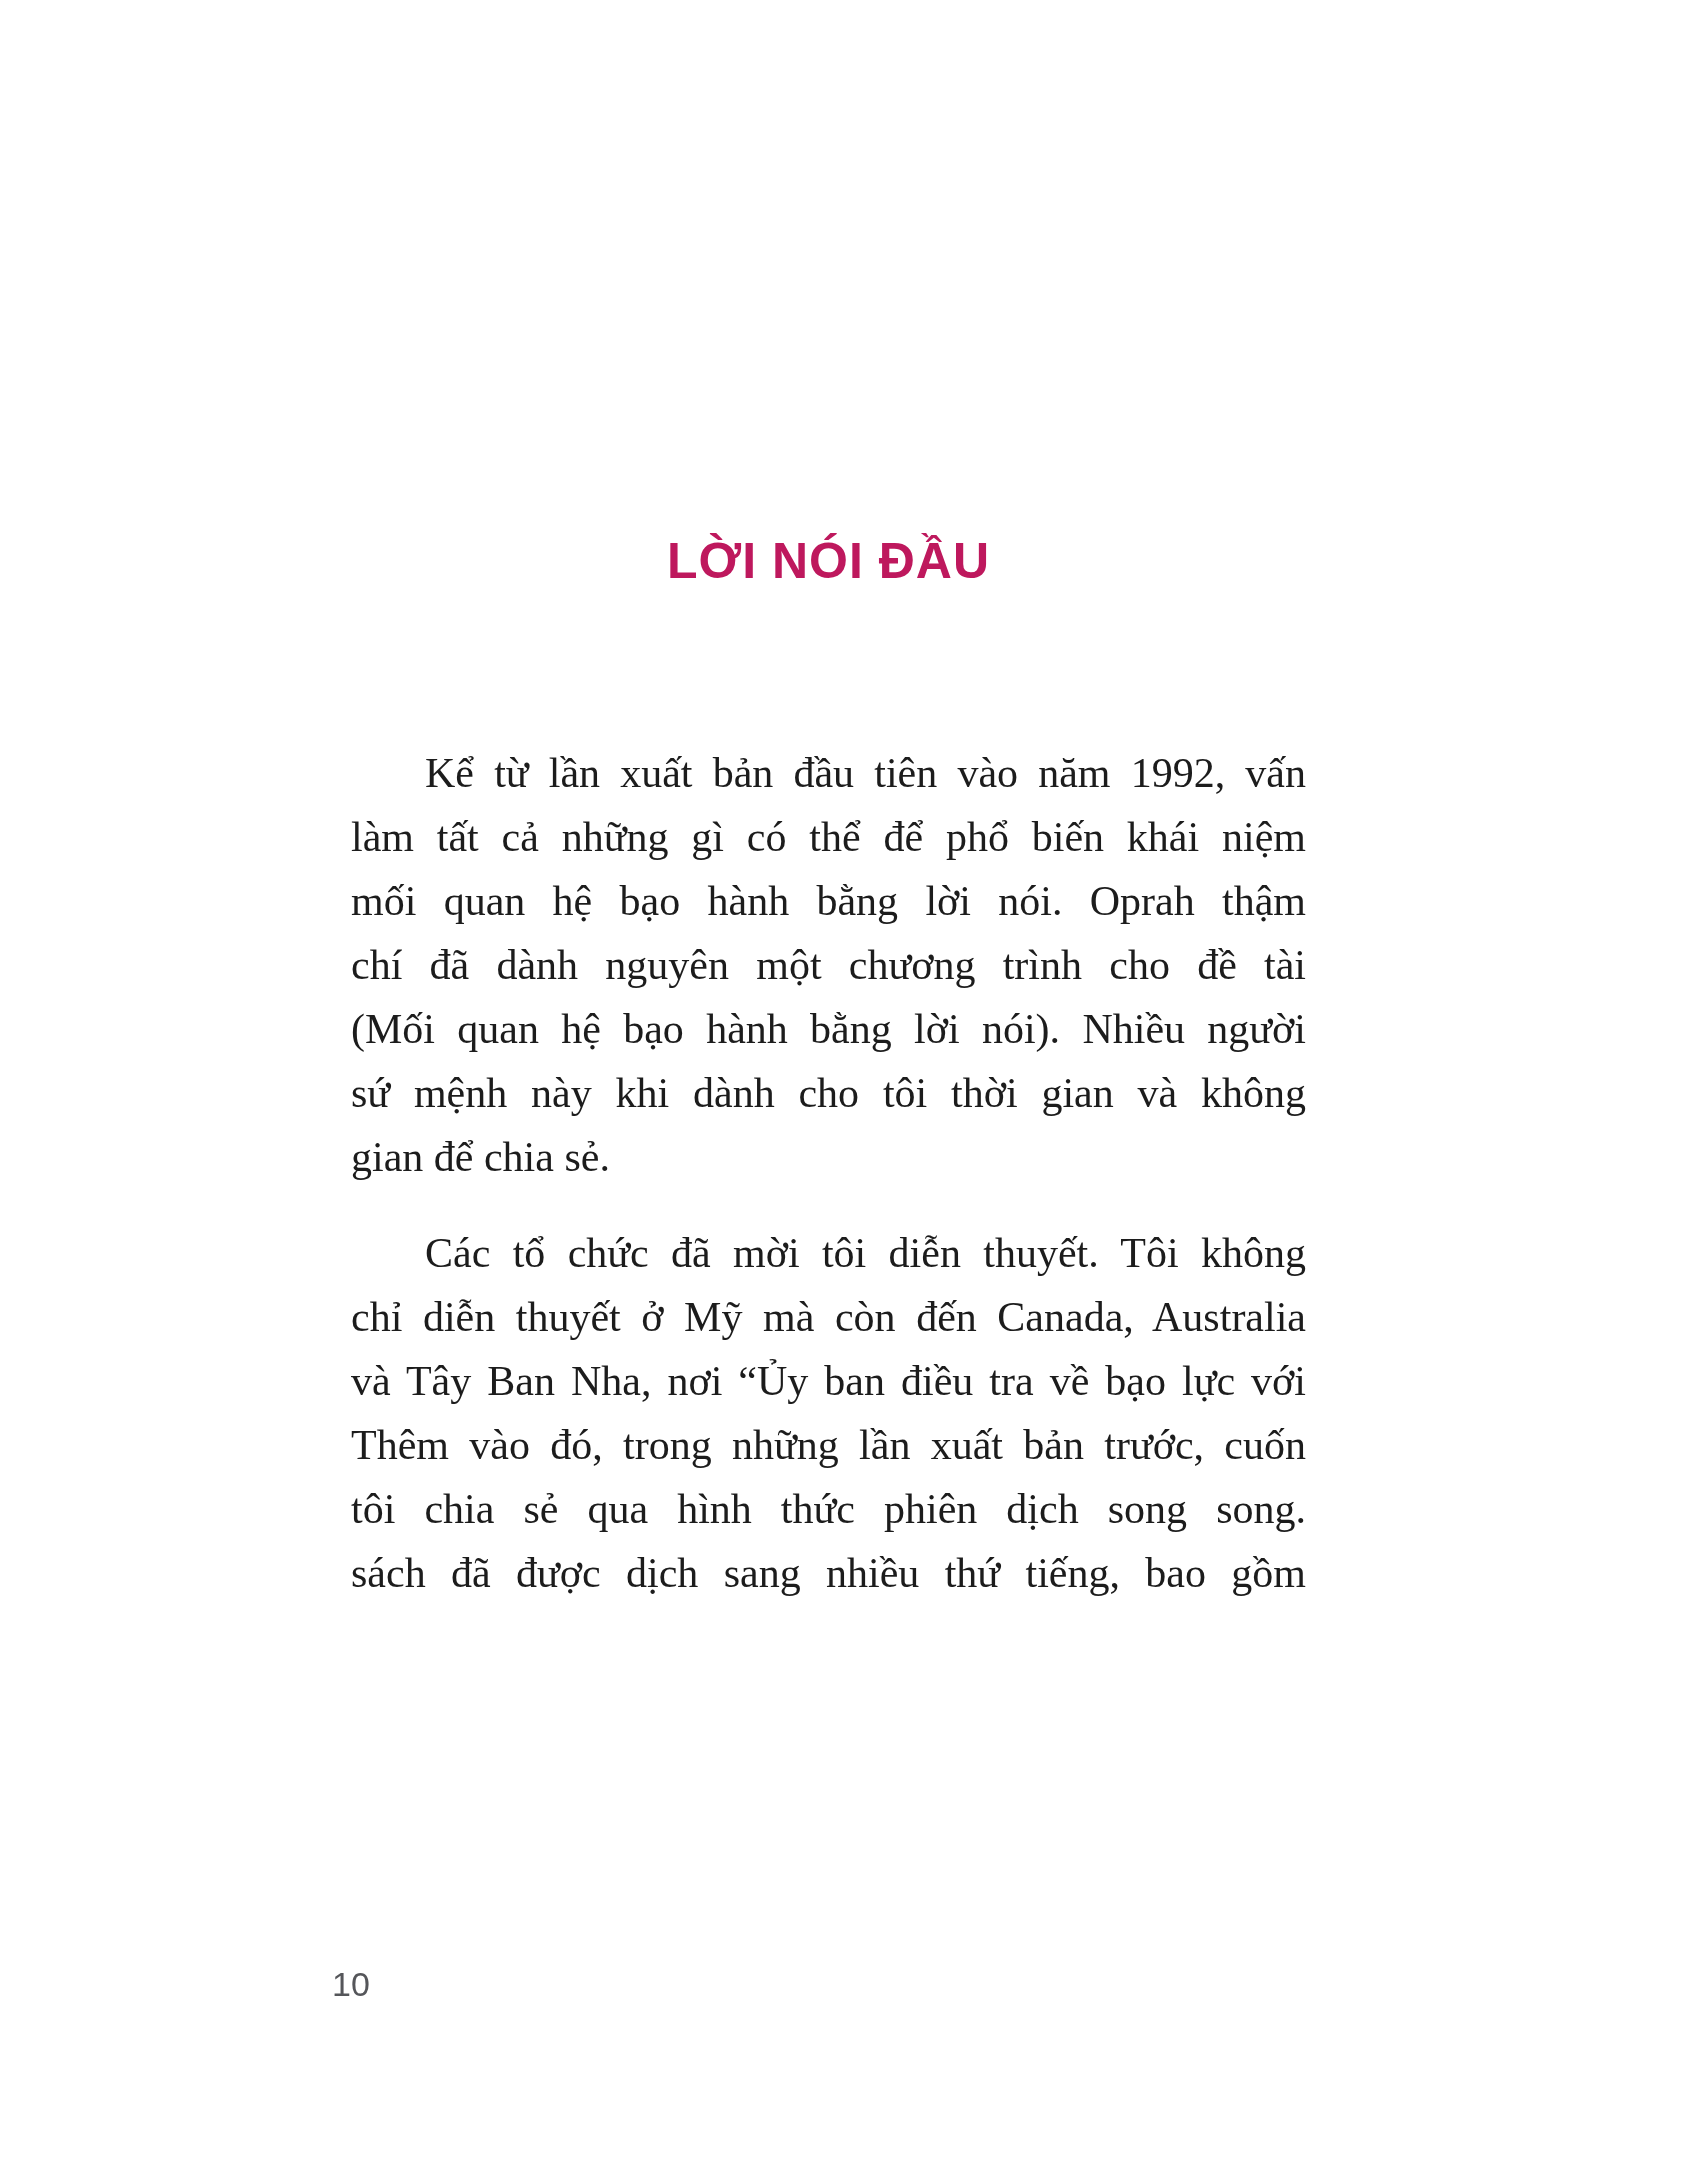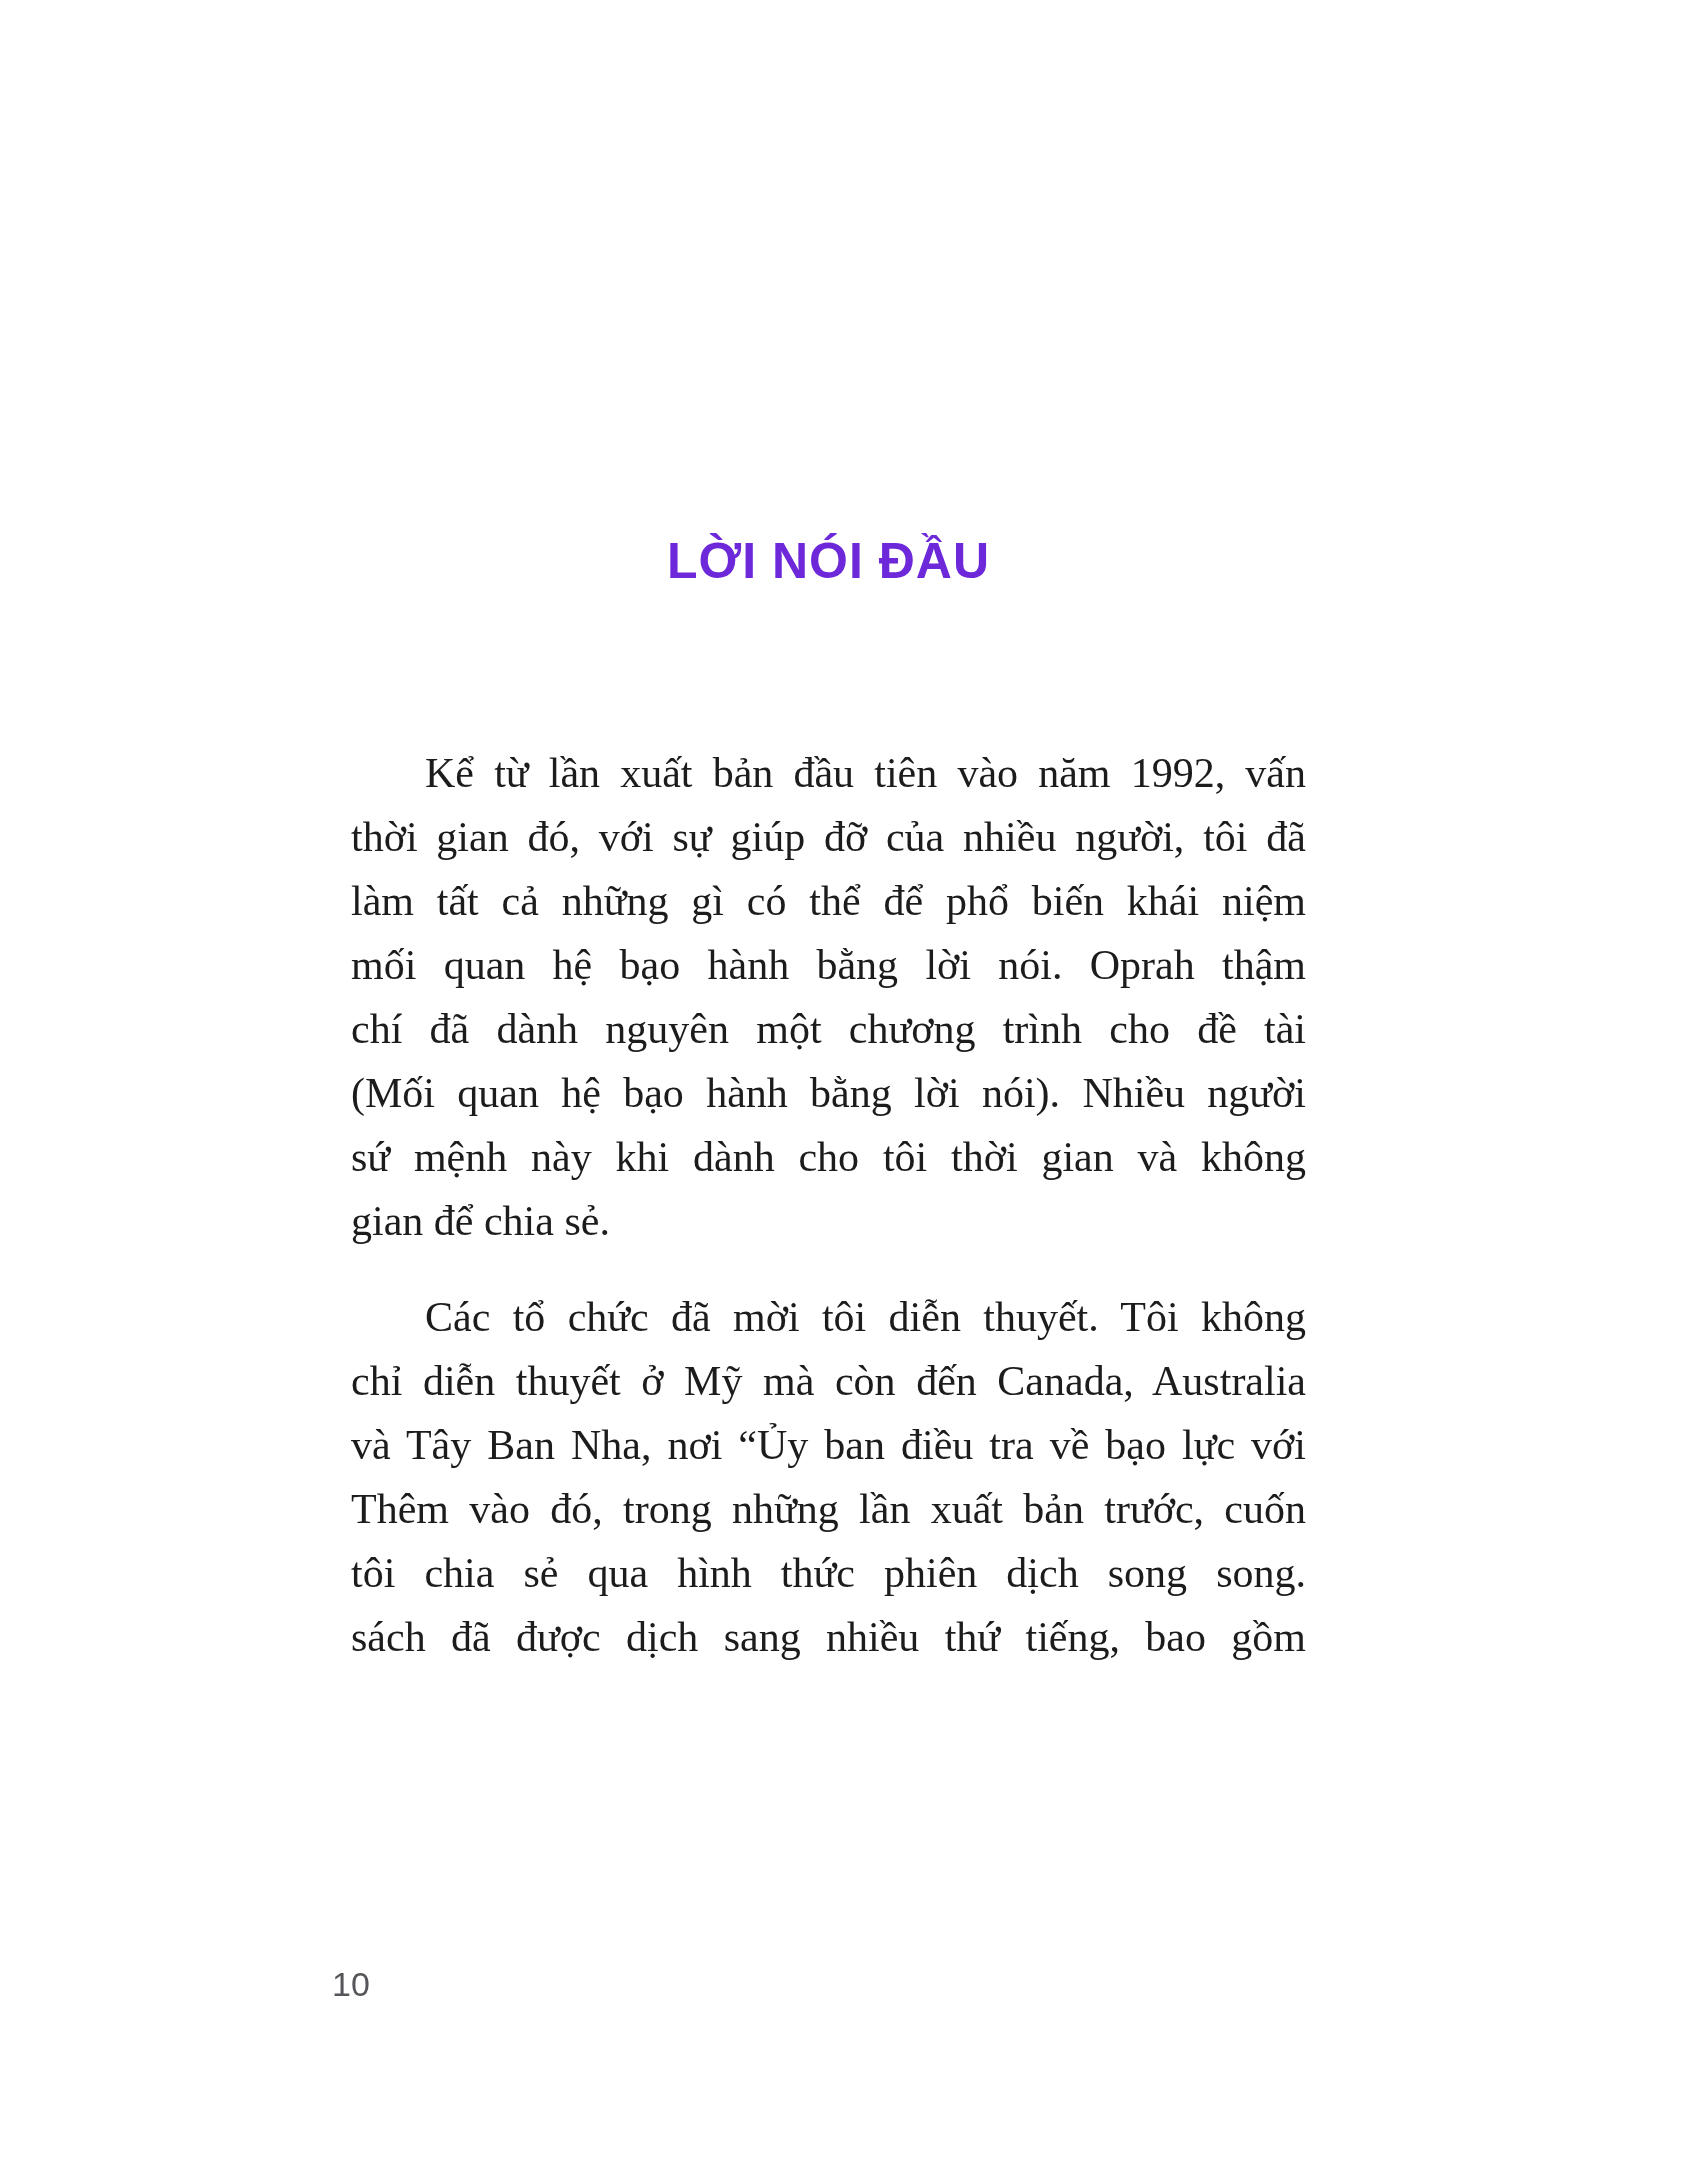--- a/index.html
+++ b/index.html
@@ -19,21 +19,21 @@
     position: absolute;
     top: 498px;
     left: 351px;
     width: 955px;
     text-align: center;
     font-family: "Liberation Sans", sans-serif;
     font-weight: 700;
     font-size: 50px;
     line-height: 59px;
     letter-spacing: 1px;
-    color: #6d28d9;
+    color: #be185d;
   }
   .content {
     position: absolute;
     left: 351px;
     top: 741px;
     width: 955px;
     font-size: 42px;
     line-height: 64px;
     color: #1c1c1c;
   }
@@ -60,21 +60,20 @@
 <body>
 
 <div class="page">
 
   <h1 class="chapter-title">LỜI NÓI ĐẦU</h1>
 
   <div class="content">
     <div id="paragraphs">
         <div class="paragraph">
           <div class="line first">Kể từ lần xuất bản đầu tiên vào năm 1992, vấn</div>
-          <div class="line">thời gian đó, với sự giúp đỡ của nhiều người, tôi đã</div>
           <div class="line">làm tất cả những gì có thể để phổ biến khái niệm</div>
           <div class="line">mối quan hệ bạo hành bằng lời nói. Oprah thậm</div>
           <div class="line">chí đã dành nguyên một chương trình cho đề tài</div>
           <div class="line">(Mối quan hệ bạo hành bằng lời nói). Nhiều người</div>
           <div class="line">sứ mệnh này khi dành cho tôi thời gian và không</div>
           <div class="line flush">gian để chia sẻ.</div>
         </div>
         <div class="paragraph">
           <div class="line first">Các tổ chức đã mời tôi diễn thuyết. Tôi không</div>
           <div class="line">chỉ diễn thuyết ở Mỹ mà còn đến Canada, Australia</div>

